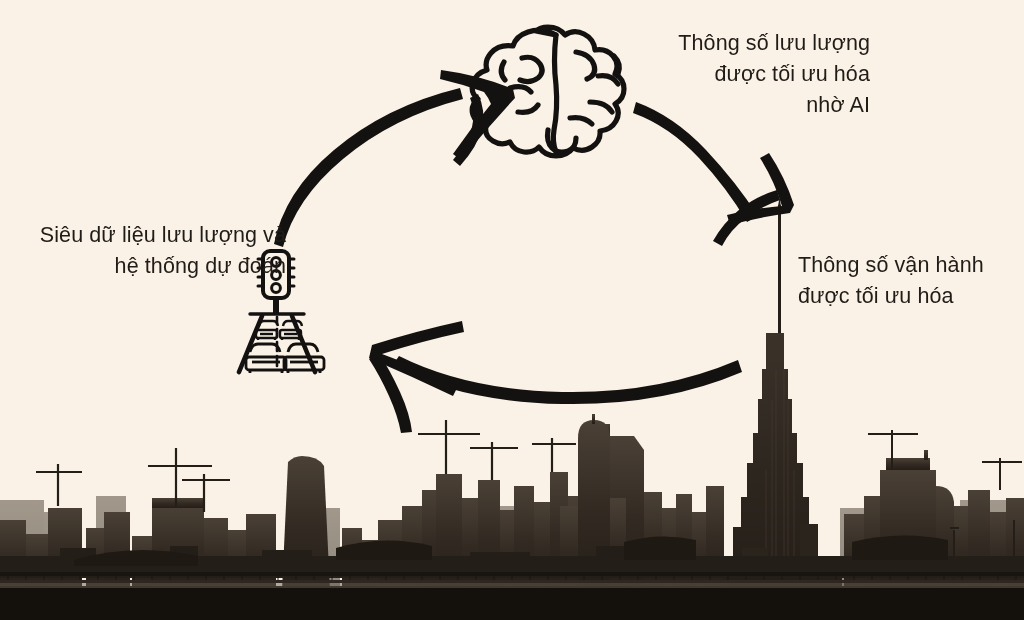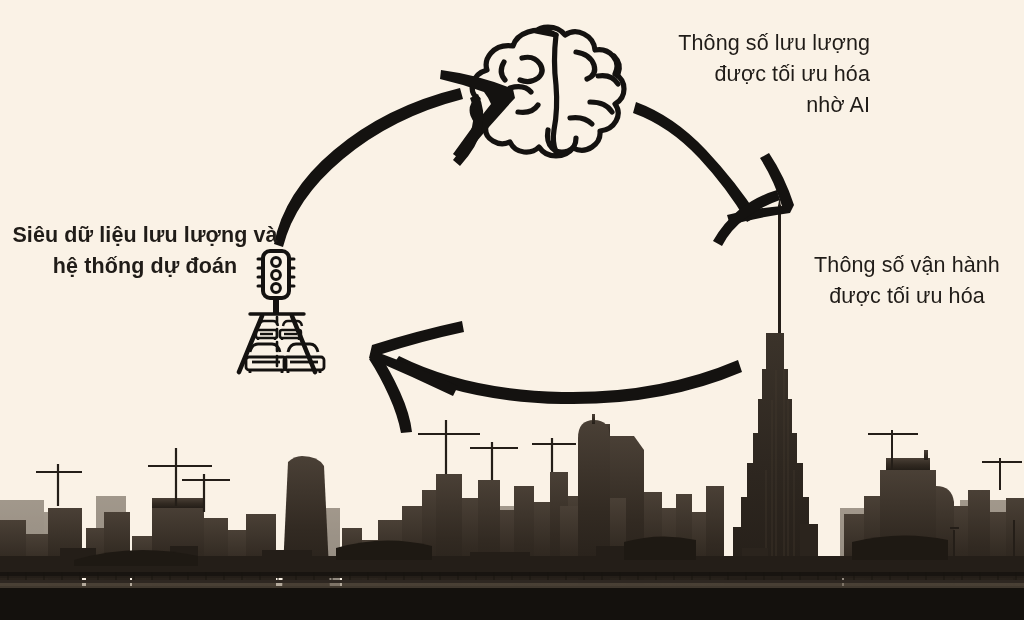--- a/index.html
+++ b/index.html
@@ -33,22 +33,22 @@
   .label {
     position: absolute;
     color: #201c18;
     font-size: 21.5px;
     line-height: 31px;
     letter-spacing: 0.1px;
     white-space: pre;
   }
   .label.center { text-align: center; }
   #label-brain   { left: 640px; top: 28px;  text-align: right; width: 230px; }
-  #label-ops     { left: 798px; top: 250px; text-align: center; width: 218px; }
-  #label-data    { left: 4px;   top: 220px; text-align: center; width: 282px; font-weight: bold; }
+  #label-ops     { left: 798px; top: 250px; text-align: left; width: 218px; }
+  #label-data    { left: 4px;   top: 220px; text-align: right; width: 282px; }
   svg { display: block; overflow: visible; }
 </style>
 </head>
 <body>
 
 <div id="stage">
 
   <svg id="skyline-layer" viewBox="0 0 1024 620" width="1024" height="620">
     <defs>
       <linearGradient id="sky-grad" x1="0" y1="0" x2="0" y2="1">

